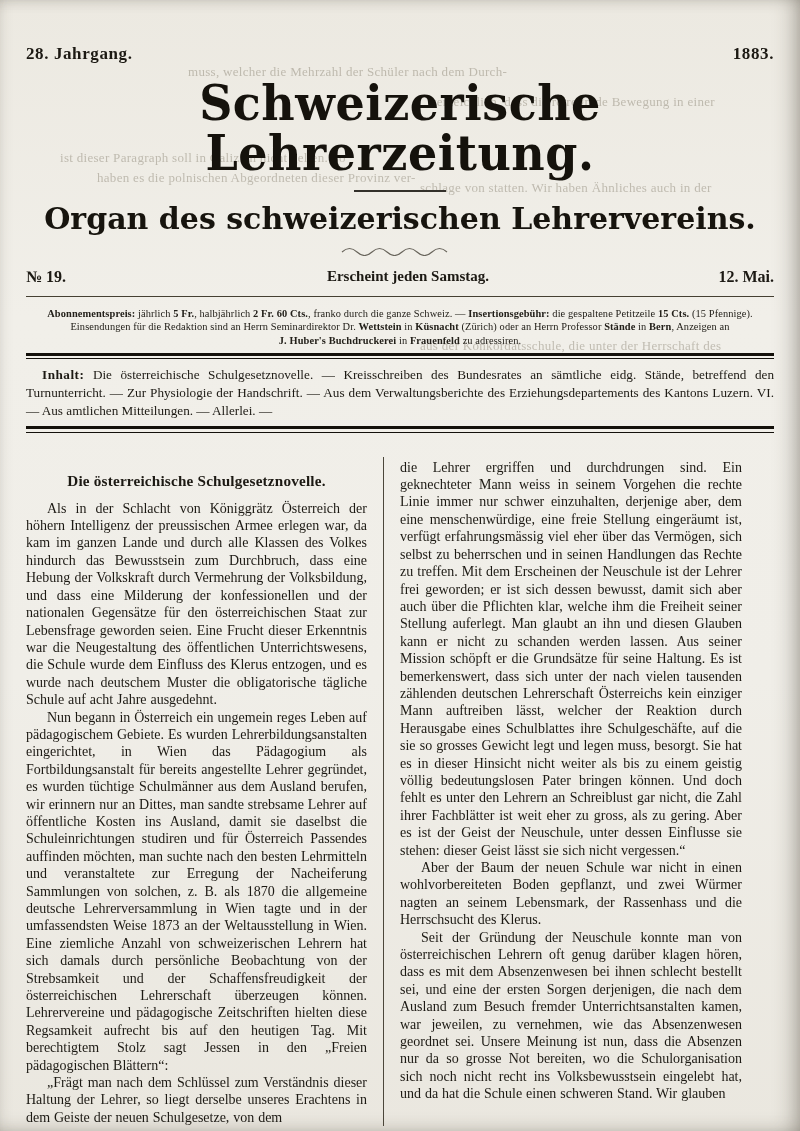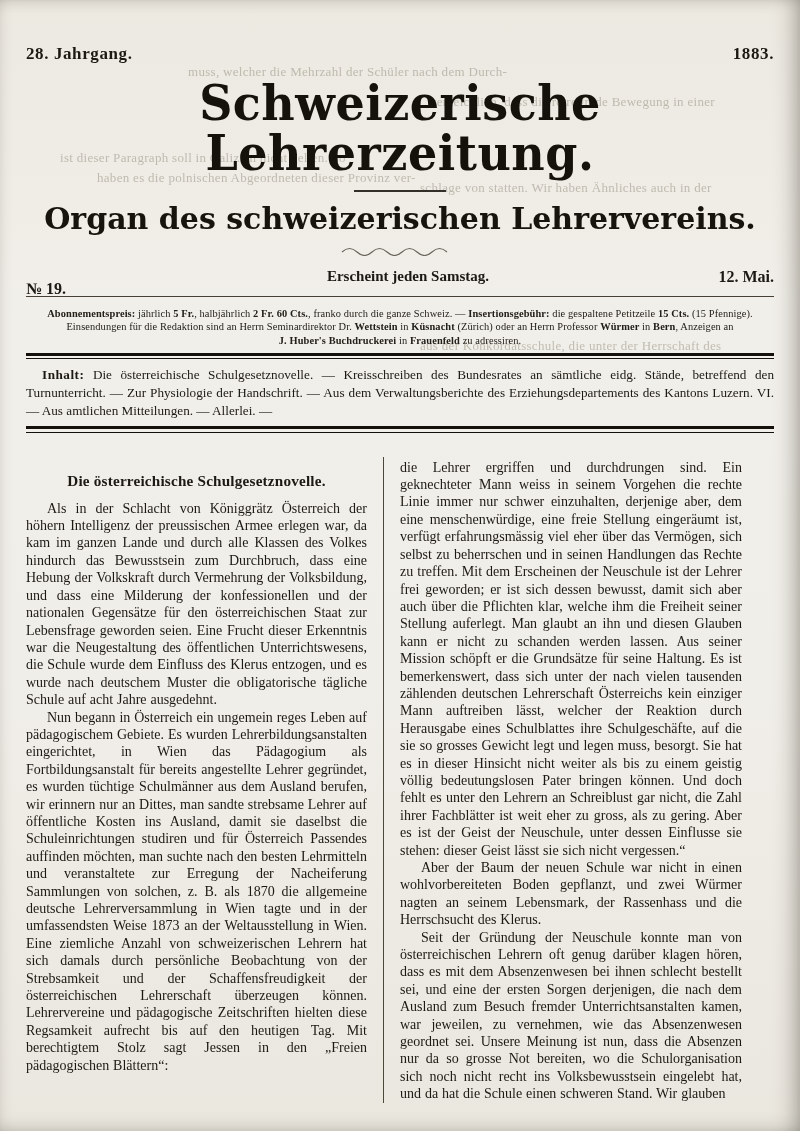--- a/index.html
+++ b/index.html
@@ -41,21 +41,21 @@
   }
   .title-rule { width:92px; margin:13px auto 0 auto; border:0; border-top:2px solid #33302a; }
   .paper-subtitle {
     margin-top:9px; text-align:center; font-family:"DejaVu Serif", serif;
     font-weight:bold; font-size:30px; color:#17140e;
   }
   .squiggle { display:block; margin:10px auto 0 auto; opacity:0.75; }
 
   .issuerow { position:relative; margin-top:12px; height:20px;
               font-weight:bold; font-size:16px; }
-  .issue-no   { position:absolute; left:0; top:12px; }
+  .issue-no   { position:absolute; left:0; top:0; }
   .issue-freq { position:absolute; left:16px; right:0; text-align:center; font-size:15px; }
   .issue-date { position:absolute; right:0; top:0; }
 
   .thin-rule { border:0; border-top:1px solid #454033; margin:8px 0 0 0; }
 
   .imprint { margin-top:10px; font-size:10.4px; line-height:13.5px;
              text-align:center; color:#23201a; letter-spacing:0.1px; }
   .imprint .b { font-weight:bold; }
 
   .rule-double { margin-top:6px; border-top:3.5px solid #14110b;
@@ -108,35 +108,36 @@
     <div class="issuerow">
       <span class="issue-no">№ 19.</span>
       <span class="issue-freq">Erscheint jeden Samstag.</span>
       <span class="issue-date">12. Mai.</span>
     </div>
 
     <hr class="thin-rule">
 
     <div class="imprint">
       <div><span class="b">Abonnementspreis:</span><span> jährlich </span><span class="b">5 Fr.</span><span>, halbjährlich </span><span class="b">2 Fr. 60 Cts.</span><span>, franko durch die ganze Schweiz. — </span><span class="b">Insertionsgebühr:</span><span> die gespaltene Petitzeile </span><span class="b">15 Cts.</span><span> (15 Pfennige).</span></div>
-      <div><span>Einsendungen für die Redaktion sind an Herrn Seminardirektor Dr. </span><span class="b">Wettstein</span><span> in </span><span class="b">Küsnacht</span><span> (Zürich) oder an Herrn Professor </span><span class="b">Würmer</span><span> in </span><span class="b">Bern</span><span>, Anzeigen an</span></div>
+      <div><span>Einsendungen für die Redaktion sind an Herrn Seminardirektor Dr. </span><span class="b">Wettstein</span><span> in </span><span class="b">Küsnacht</span><span> (Zürich) oder an Herrn Professor </span><span class="b">Stände</span><span> in </span><span class="b">Bern</span><span>, Anzeigen an</span></div>
       <div><span class="b">J. Huber's Buchdruckerei</span><span> in </span><span class="b">Frauenfeld</span><span> zu adressiren.</span></div>
     </div>
 
     <div class="rule-double"></div>
 
     <p class="contents"><span class="b">Inhalt:</span><span> Die österreichische Schulgesetznovelle. — Kreisschreiben des Bundesrates an sämtliche eidg. Stände, betreffend den Turnunterricht. — Zur Physiologie der Handschrift. — Aus dem Verwaltungsberichte des Erziehungsdepartements des Kantons Luzern. VI. — Aus amtlichen Mitteilungen. — Allerlei. —</span></p>
 
     <div class="rule-double"></div>
 
     <div class="cols">
       <div class="col-left">
         <div class="art-head">Die österreichische Schulgesetznovelle.</div>
         <p>Als in der Schlacht von Königgrätz Österreich der höhern Intelligenz der preussischen Armee erlegen war, da kam im ganzen Lande und durch alle Klassen des Volkes hindurch das Bewusstsein zum Durchbruch, dass eine Hebung der Volkskraft durch Vermehrung der Volksbildung, und dass eine Milderung der konfessionellen und der nationalen Gegensätze für den österreichischen Staat zur Lebensfrage geworden seien. Eine Frucht dieser Erkenntnis war die Neugestaltung des öffentlichen Unterrichtswesens, die Schule wurde dem Einfluss des Klerus entzogen, und es wurde nach deutschem Muster die obligatorische tägliche Schule auf acht Jahre ausgedehnt.</p>
         <p>Nun begann in Österreich ein ungemein reges Leben auf pädagogischem Gebiete. Es wurden Lehrerbildungsanstalten eingerichtet, in Wien das Pädagogium als Fortbildungsanstalt für bereits angestellte Lehrer gegründet, es wurden tüchtige Schulmänner aus dem Ausland berufen, wir erinnern nur an Dittes, man sandte strebsame Lehrer auf öffentliche Kosten ins Ausland, damit sie daselbst die Schuleinrichtungen studiren und für Österreich Passendes auffinden möchten, man suchte nach den besten Lehrmitteln und veranstaltete zur Erregung der Nacheiferung Sammlungen von solchen, z. B. als 1870 die allgemeine deutsche Lehrerversammlung in Wien tagte und in der umfassendsten Weise 1873 an der Weltausstellung in Wien. Eine ziemliche Anzahl von schweizerischen Lehrern hat sich damals durch persönliche Beobachtung von der Strebsamkeit und der Schaffensfreudigkeit der österreichischen Lehrerschaft überzeugen können. Lehrervereine und pädagogische Zeitschriften hielten diese Regsamkeit aufrecht bis auf den heutigen Tag. Mit berechtigtem Stolz sagt Jessen in den „Freien pädagogischen Blättern“:</p>
+        <p>„Frägt man nach dem Schlüssel zum Verständnis dieser Haltung der Lehrer, so liegt derselbe unseres Erachtens in dem Geiste der neuen Schulgesetze, von dem</p>
       </div>
       <div class="col-div"></div>
       <div class="col-right">
         <p class="noindent">die Lehrer ergriffen und durchdrungen sind. Ein geknechteter Mann weiss in seinem Vorgehen die rechte Linie immer nur schwer einzuhalten, derjenige aber, dem eine menschenwürdige, eine freie Stellung eingeräumt ist, verfügt erfahrungsmässig viel eher über das Vermögen, sich selbst zu beherrschen und in seinen Handlungen das Rechte zu treffen. Mit dem Erscheinen der Neuschule ist der Lehrer frei geworden; er ist sich dessen bewusst, damit sich aber auch über die Pflichten klar, welche ihm die Freiheit seiner Stellung auferlegt. Man glaubt an ihn und diesen Glauben kann er nicht zu schanden werden lassen. Aus seiner Mission schöpft er die Grundsätze für seine Haltung. Es ist bemerkenswert, dass sich unter der nach vielen tausenden zählenden deutschen Lehrerschaft Österreichs kein einziger Mann auftreiben lässt, welcher der Reaktion durch Herausgabe eines Schulblattes ihre Schulgeschäfte, auf die sie so grosses Gewicht legt und legen muss, besorgt. Sie hat es in dieser Hinsicht nicht weiter als bis zu einem geistig völlig bedeutungslosen Pater bringen können. Und doch fehlt es unter den Lehrern an Schreiblust gar nicht, die Zahl ihrer Fachblätter ist weit eher zu gross, als zu gering. Aber es ist der Geist der Neuschule, unter dessen Einflusse sie stehen: dieser Geist lässt sie sich nicht vergessen.“</p>
         <p>Aber der Baum der neuen Schule war nicht in einen wohlvorbereiteten Boden gepflanzt, und zwei Würmer nagten an seinem Lebensmark, der Rassenhass und die Herrschsucht des Klerus.</p>
         <p>Seit der Gründung der Neuschule konnte man von österreichischen Lehrern oft genug darüber klagen hören, dass es mit dem Absenzenwesen bei ihnen schlecht bestellt sei, und eine der ersten Sorgen derjenigen, die nach dem Ausland zum Besuch fremder Unterrichtsanstalten kamen, war jeweilen, zu vernehmen, wie das Absenzenwesen geordnet sei. Unsere Meinung ist nun, dass die Absenzen nur da so grosse Not bereiten, wo die Schulorganisation sich noch nicht recht ins Volksbewusstsein eingelebt hat, und da hat die Schule einen schweren Stand. Wir glauben</p>
       </div>
     </div>
 
   </div>

